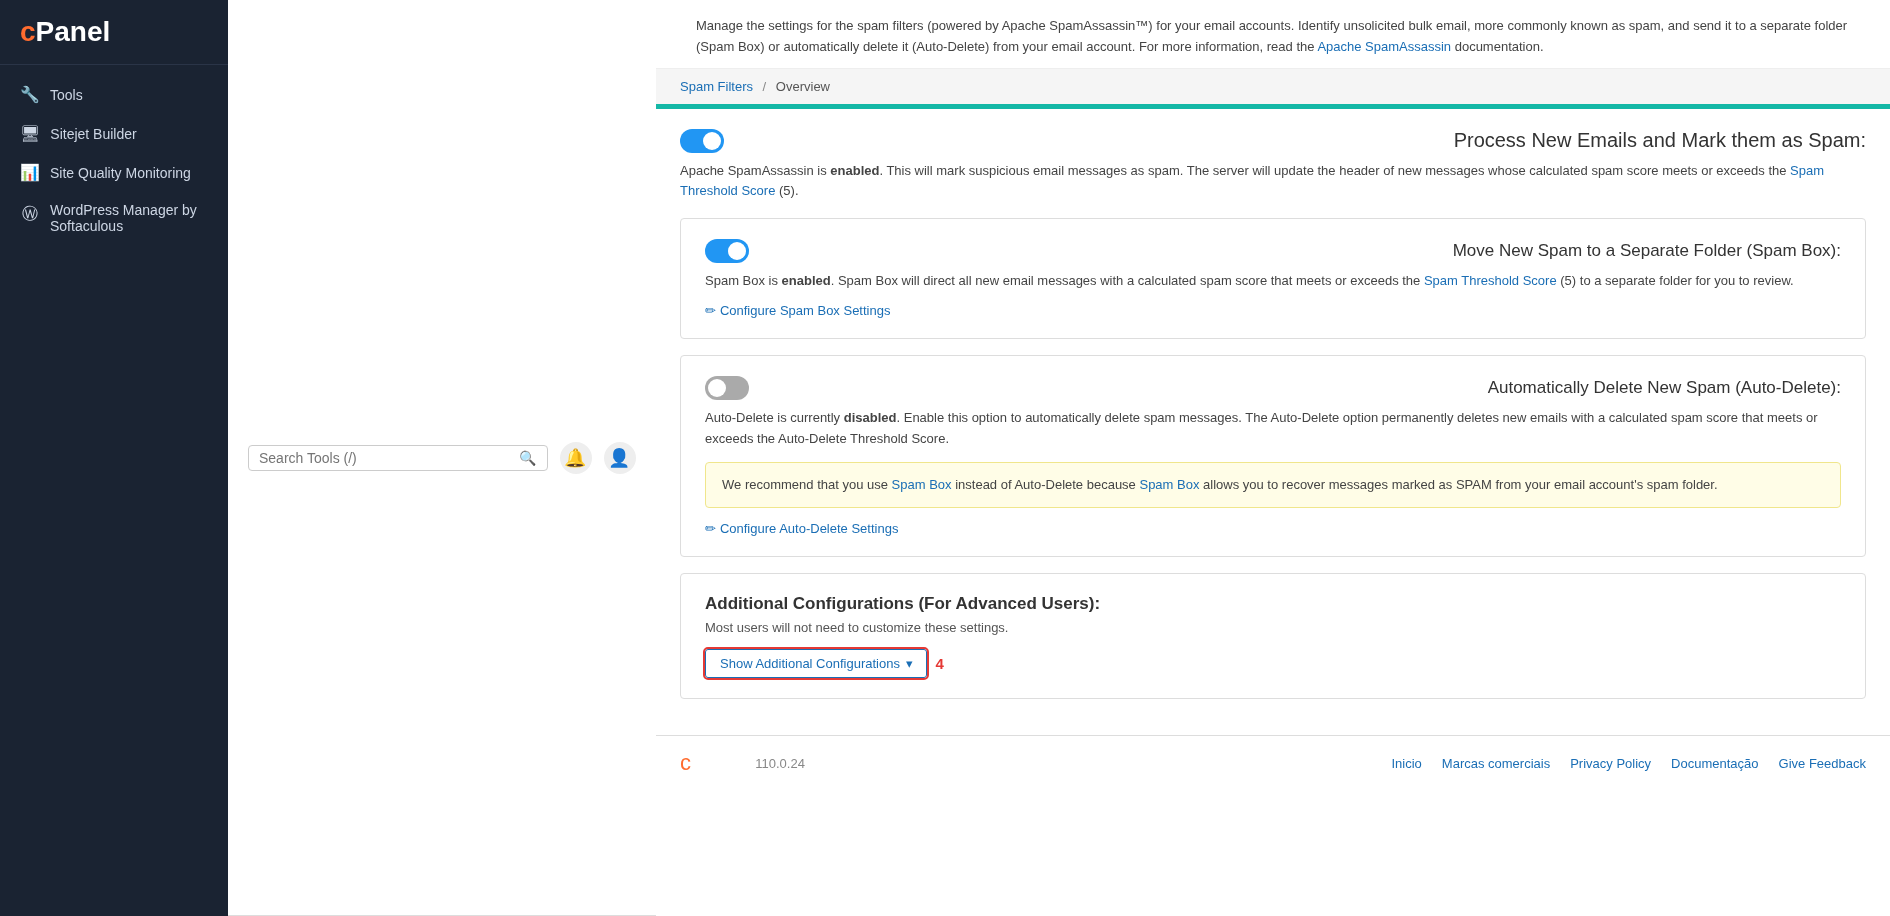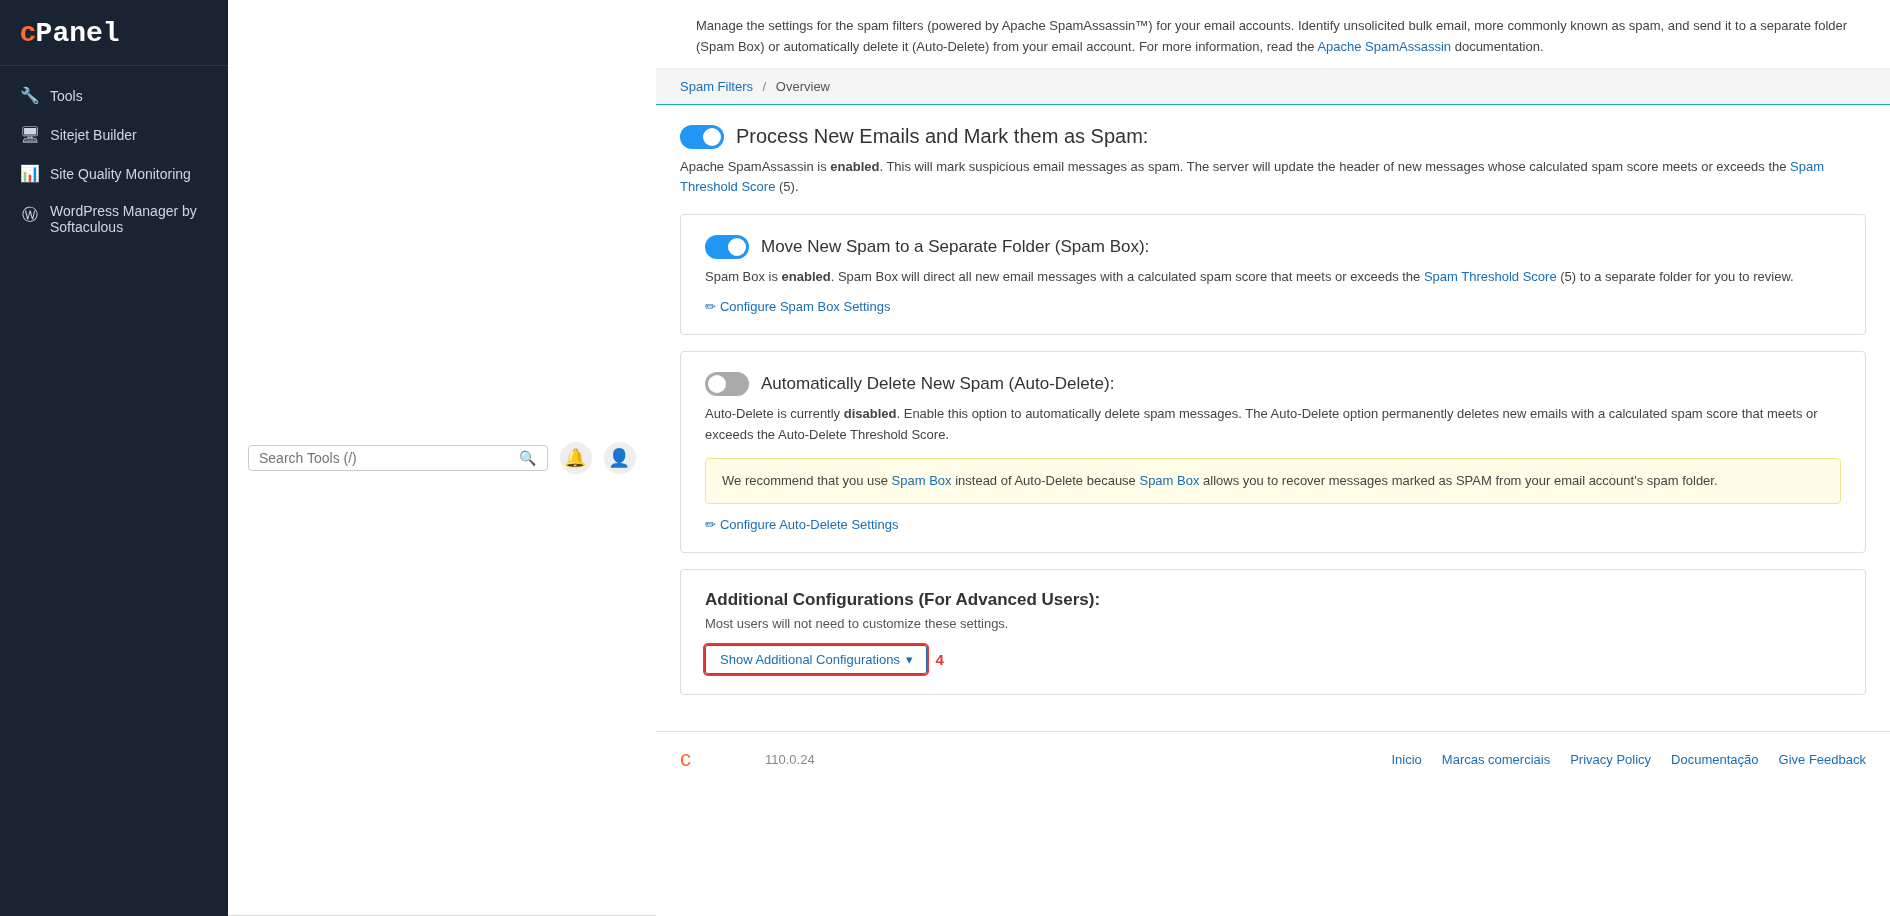--- a/index.html
+++ b/index.html
@@ -19,21 +19,21 @@
     }
     .sidebar-logo {
       padding: 16px 20px;
       border-bottom: 1px solid #2a3447;
     }
     .sidebar-logo .cpanel-logo {
       font-size: 28px;
       font-weight: bold;
     }
     .cpanel-logo .cp { color: #ff6c2f; }
-    .cpanel-logo .anel { color: #fff; font-family: Liberation Mono, monospace; }
+    .cpanel-logo .anel { color: #fff; }
     .sidebar-nav {
       padding: 10px 0;
       flex: 1;
     }
     .sidebar-item {
       display: flex;
       align-items: center;
       padding: 10px 20px;
       cursor: pointer;
       color: #cdd6e4;
@@ -122,36 +122,37 @@
       border-bottom: 1px solid #eee;
       background: #fff;
     }
     .top-description a { color: #1a6eb5; text-decoration: none; }
 
     .breadcrumb {
       padding: 10px 24px;
       font-size: 13px;
       color: #555;
       background: #f5f5f5;
-      border-bottom: 1px solid #14b8a6;
+      border-bottom: 5px solid #14b8a6;
     }
     .breadcrumb a { color: #1a6eb5; text-decoration: none; }
     .breadcrumb .sep { margin: 0 6px; color: #888; }
 
     .page-content {
       padding: 20px 24px;
       background: #fff;
     }
 
     
     .section-header {
       display: flex;
       align-items: center;
       gap: 12px;
       margin-bottom: 8px;
+      justify-content: space-between;
     }
     .section-title {
       font-size: 20px;
       color: #333;
       font-weight: normal;
     }
 
     
     .toggle {
       position: relative;

